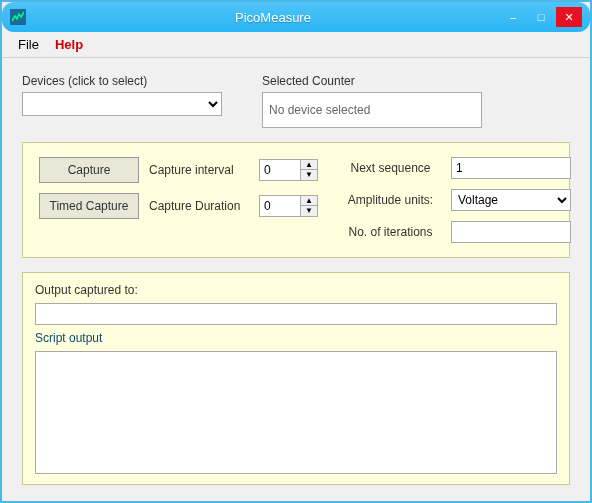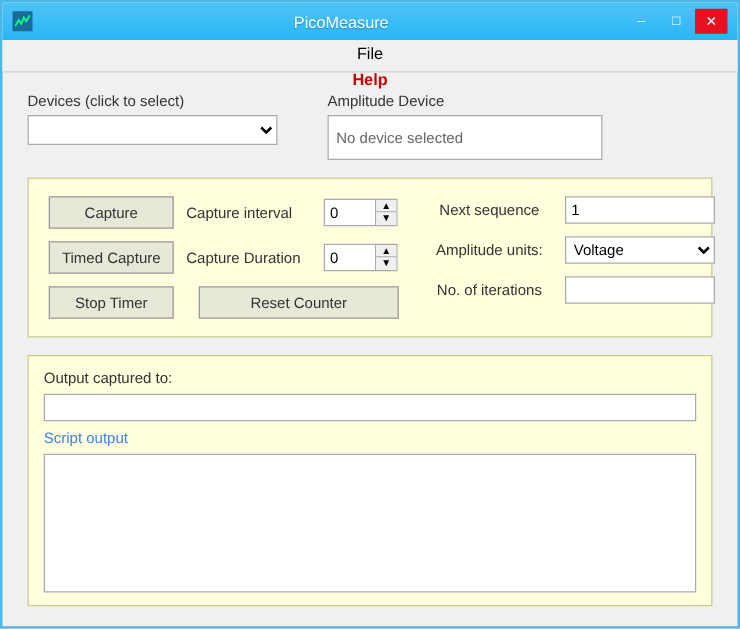--- a/index.html
+++ b/index.html
@@ -75,21 +75,20 @@
 
     
     .menu-bar {
       background: #f0f0f0;
       height: 26px;
       display: flex;
       align-items: center;
       padding: 0 8px;
       border-bottom: 1px solid #d0d0d0;
       flex-shrink: 0;
-      flex-direction: column;
     }
     .menu-item {
       padding: 3px 8px;
       cursor: pointer;
       font-size: 13px;
       color: #000;
     }
     .menu-item.help { color: #cc0000; font-weight: bold; }
 
     
@@ -274,30 +273,30 @@
     .output-path {
       width: 100%;
       height: 22px;
       border: 1px solid #aaa;
       background: #fff;
       font-size: 12px;
       padding: 0 4px;
     }
     .script-output-label {
       font-size: 12px;
-      color: #3b82f6;
+      color: #0c4a6e;
     }
     .script-output-area {
       flex: 1;
       border: 1px solid #aaa;
       background: #fff;
       min-height: 80px;
     }
 
-    .title-bar { position: relative; }
+    .title-bar { position: relative; border-radius: 12px; }
   </style>
 </head>
 <body>
 
 <div class="window">
 
   <div class="title-bar">
     <div class="title-bar-icon">
       <svg viewBox="0 0 12 12" fill="none">
         <polyline points="0,10 3,5 5,8 7,3 9,6 12,1" stroke="#00ff88" stroke-width="1.5" fill="none"></polyline>
@@ -317,21 +316,21 @@
   </div>
 
   <div class="content">
 
     <div class="devices-section">
       <div class="devices-left">
         <span class="section-label">Devices (click to select)</span>
         <select class="device-select"></select>
       </div>
       <div class="devices-right">
-        <span class="section-label">Amplitude Device</span>
+        <span class="section-label">Selected Counter</span>
         <input class="selected-device-input" type="text" readonly="" value="No device selected" style="">
       </div>
     </div>
 
     <div class="main-panel">
       <div class="panel-body">
 
         <div class="panel-left">
 
           <div class="panel-row">
@@ -351,24 +350,20 @@
             <span class="field-label">Capture Duration</span>
             <div class="spinner-container">
               <input class="spinner-input" type="text" value="0" style="">
               <div class="spinner-arrows">
                 <button class="spinner-up">▲</button>
                 <button class="spinner-down">▼</button>
               </div>
             </div>
           </div>
 
-          <div class="panel-row">
-            <button class="btn">Stop Timer</button>
-            <button class="btn wide" style="margin-left:10px; width:160px;">Reset Counter</button>
-          </div>
         </div>
 
         <div class="right-section">
 
           <div class="right-row">
             <span class="right-label">Next sequence</span>
             <input class="right-input" type="text" value="1" style="">
           </div>
 
           <div class="right-row">

